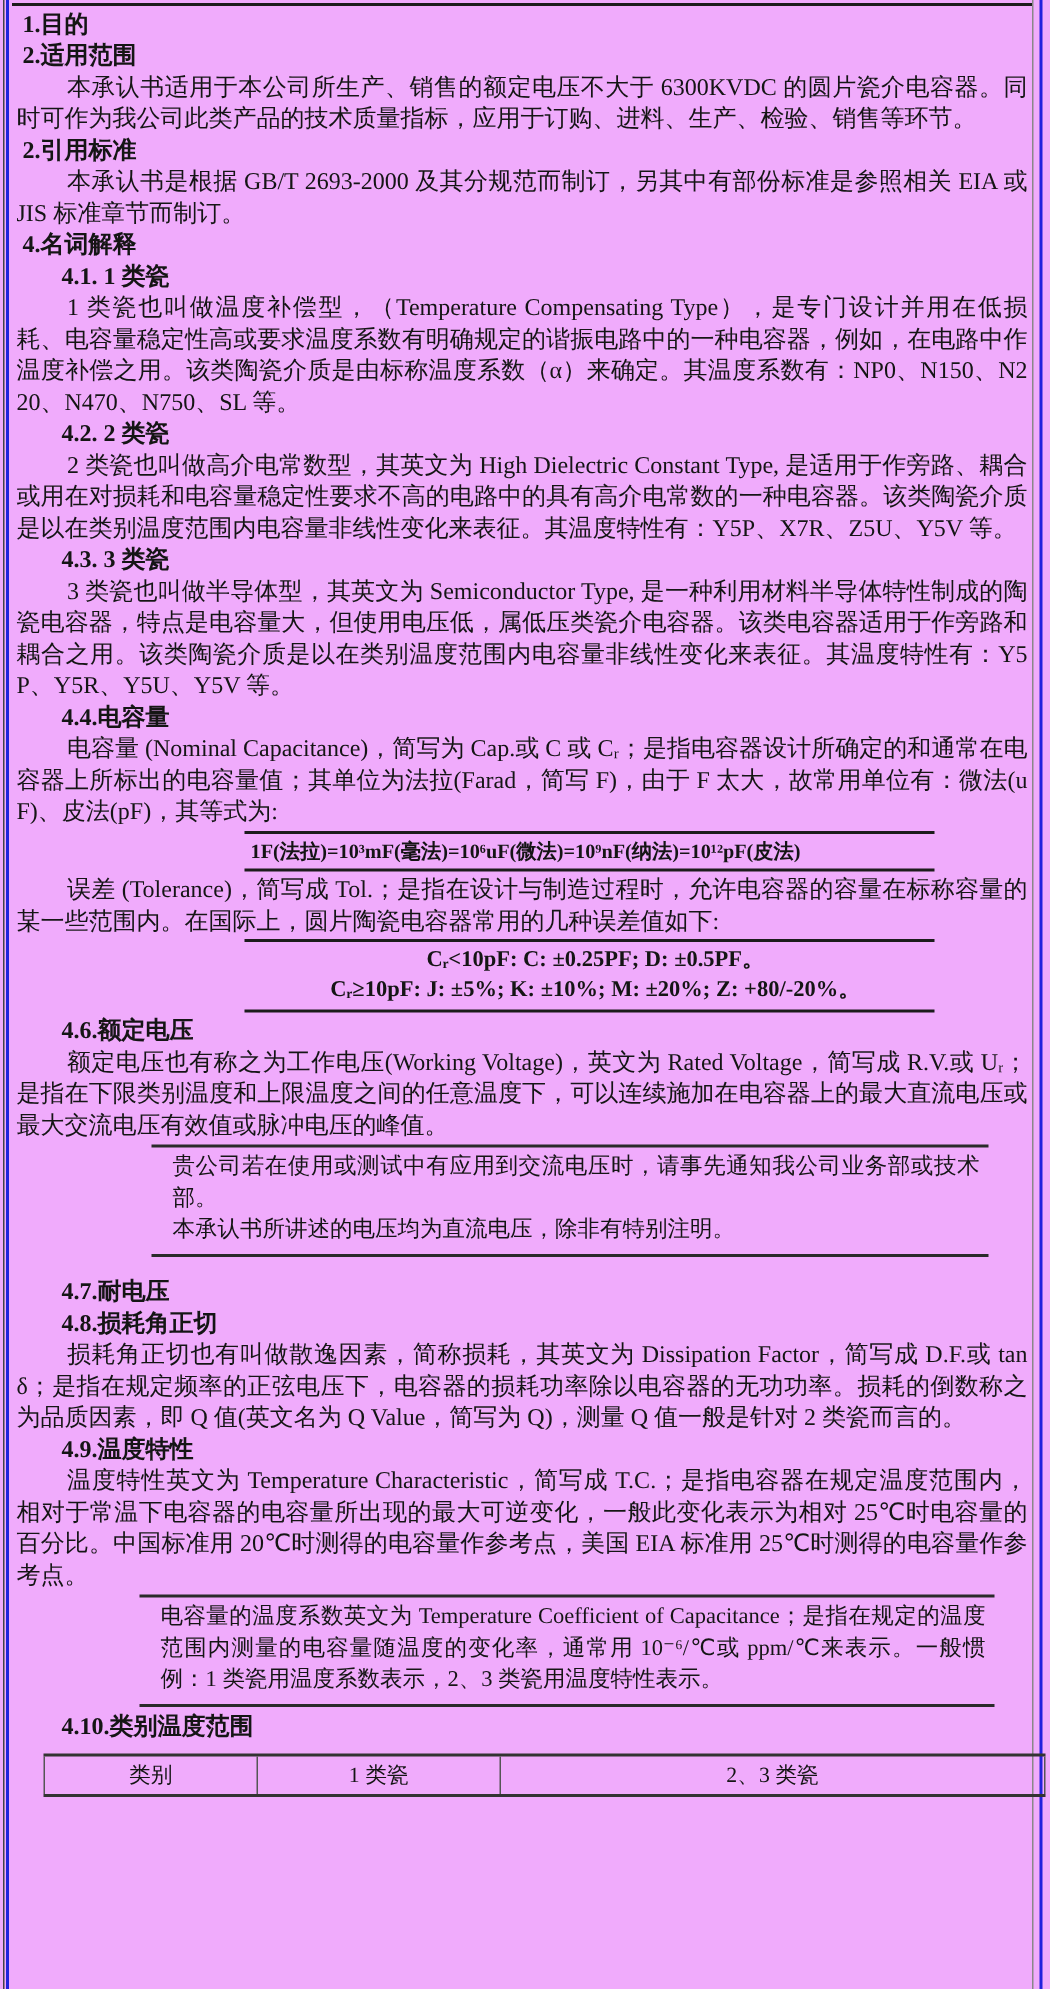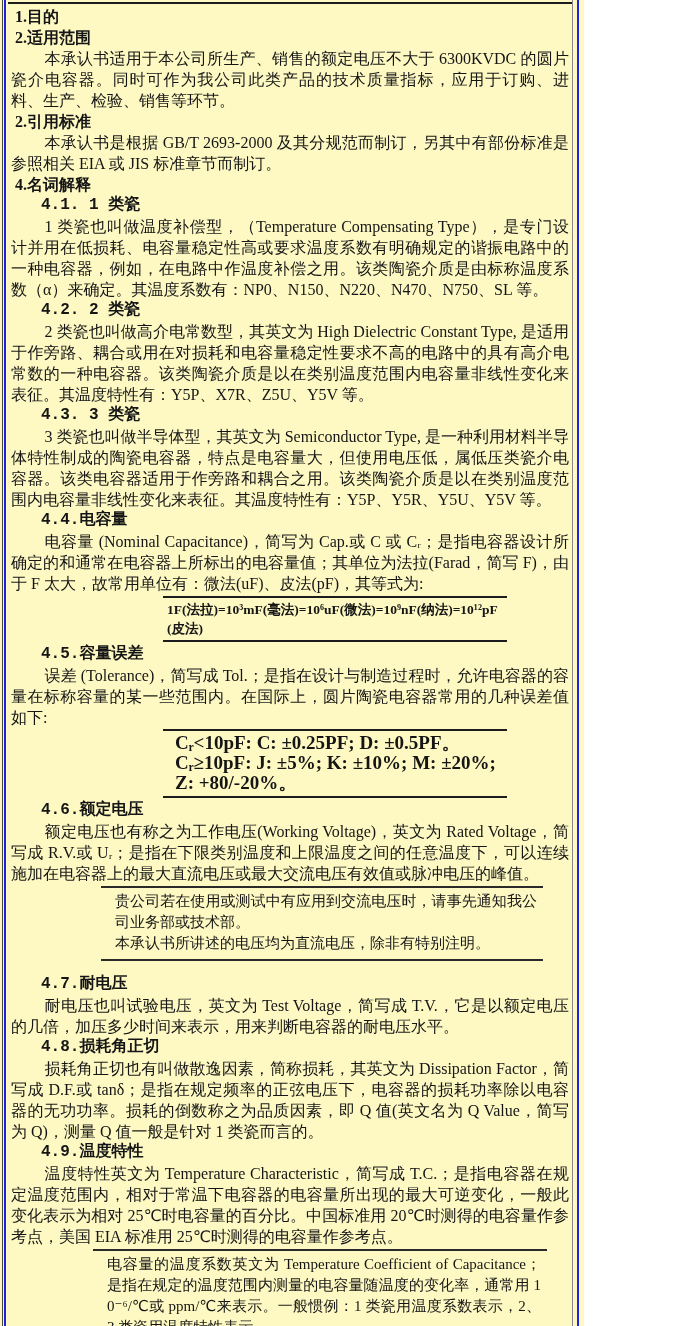--- a/index.html
+++ b/index.html
@@ -1,43 +1,43 @@
 <!DOCTYPE html>
 <html><head>
 <meta charset="utf-8">
 <style>
   html,body{margin:0;padding:0;background:#ffffff;}
   .page{
-    position:relative;width:584px;height:1326px;background:#fef9c3;overflow:hidden;
+    position:relative;width:700px;height:1326px;background:#f0abfc;overflow:hidden;
     font-family:"Liberation Serif","DejaVu Sans",serif;color:#151515;
   }
   
   .edge-dark-left{position:absolute;left:2px;top:0;bottom:0;width:1px;background:#444;}
   .edge-blue-left{position:absolute;left:4px;top:0;bottom:0;width:2px;background:#2222dd;}
   .edge-dark-right{position:absolute;right:11px;top:0;bottom:0;width:1px;background:#888;}
   .edge-blue-right{position:absolute;right:5px;top:0;bottom:0;width:2px;background:#2222dd;}
   .topline{position:absolute;left:8px;right:12px;top:2px;height:2px;background:#1c1c1c;}
 
   .content{
     position:absolute;left:11px;right:15px;top:6px;
     font-size:16px;line-height:21px;text-align:justify;word-break:break-all;
   }
   .h1{font-weight:bold;margin:0 0 0 4px;}
-  .h2{font-weight:bold;margin:0 0 0 30px;font-family:Liberation Mono, monospace;}
+  .h2{font-weight:bold;margin:0 0 0 30px;}
   .h-gap{margin-top:13px;}
   p.body{margin:0;text-indent:2.1em;}
 
   .formula-box{
     margin:2px 62px 2px 152px;border-top:2px solid #1c1c1c;border-bottom:2px solid #1c1c1c;
     padding:2px 4px;text-align:left;font-weight:bold;font-size:13.5px;line-height:19px;
     font-family:"Liberation Serif","DejaVu Sans",serif;
   }
   .tol-box{
     margin:1px 62px 2px 152px;border-top:2px solid #1c1c1c;border-bottom:2px solid #1c1c1c;
-    padding:2px 4px 3px 12px;font-weight:bold;font-size:19px;line-height:20px;text-align:left;
+    padding:2px 4px 3px 12px;font-weight:bold;font-size:15px;line-height:20px;text-align:center;
   }
   .note-box{
     margin:2px 26px 3px 90px;border-top:2px solid #2a2a2a;border-bottom:2px solid #2a2a2a;
     padding:3px 6px 5px 14px;font-size:15px;line-height:21px;text-align:justify;
   }
   .note-box.wide{margin-left:82px;margin-right:22px;}
 
   table.temp-table{
     width:668px;margin:7px 0 0 18px;border-collapse:collapse;
     font-size:14.5px;text-align:center;table-layout:fixed;
@@ -75,39 +75,37 @@
     <div class="h2">4.2. 2 类瓷</div>
     <p class="body">2 类瓷也叫做高介电常数型，其英文为 High Dielectric Constant Type, 是适用于作旁路、耦合或用在对损耗和电容量稳定性要求不高的电路中的具有高介电常数的一种电容器。该类陶瓷介质是以在类别温度范围内电容量非线性变化来表征。其温度特性有：Y5P、X7R、Z5U、Y5V 等。</p>
 
     <div class="h2">4.3. 3 类瓷</div>
     <p class="body">3 类瓷也叫做半导体型，其英文为 Semiconductor Type, 是一种利用材料半导体特性制成的陶瓷电容器，特点是电容量大，但使用电压低，属低压类瓷介电容器。该类电容器适用于作旁路和耦合之用。该类陶瓷介质是以在类别温度范围内电容量非线性变化来表征。其温度特性有：Y5P、Y5R、Y5U、Y5V 等。</p>
 
     <div class="h2">4.4.电容量</div>
     <p class="body">电容量 (Nominal Capacitance)，简写为 Cap.或 C 或 Cᵣ；是指电容器设计所确定的和通常在电容器上所标出的电容量值；其单位为法拉(Farad，简写 F)，由于 F 太大，故常用单位有：微法(uF)、皮法(pF)，其等式为:</p>
     <div class="formula-box">1F(法拉)=10³mF(毫法)=10⁶uF(微法)=10⁹nF(纳法)=10¹²pF(皮法)</div>
 
-    <div class="h2">4.5.容量误差</div>
     <p class="body">误差 (Tolerance)，简写成 Tol.；是指在设计与制造过程时，允许电容器的容量在标称容量的某一些范围内。在国际上，圆片陶瓷电容器常用的几种误差值如下:</p>
     <div class="tol-box">
       <div>Cᵣ&lt;10pF:  C:  ±0.25PF;  D:  ±0.5PF。</div>
       <div>Cᵣ≥10pF:  J:  ±5%;  K:  ±10%;  M:  ±20%;  Z:  +80/-20%。</div>
     </div>
 
     <div class="h2">4.6.额定电压</div>
     <p class="body">额定电压也有称之为工作电压(Working Voltage)，英文为 Rated Voltage，简写成 R.V.或 Uᵣ；是指在下限类别温度和上限温度之间的任意温度下，可以连续施加在电容器上的最大直流电压或最大交流电压有效值或脉冲电压的峰值。</p>
     <div class="note-box">
       <div>贵公司若在使用或测试中有应用到交流电压时，请事先通知我公司业务部或技术部。</div>
       <div>本承认书所讲述的电压均为直流电压，除非有特别注明。</div>
     </div>
 
     <div class="h2 h-gap">4.7.耐电压</div>
-    <p class="body">耐电压也叫试验电压，英文为 Test Voltage，简写成 T.V.，它是以额定电压的几倍，加压多少时间来表示，用来判断电容器的耐电压水平。</p>
 
     <div class="h2">4.8.损耗角正切</div>
-    <p class="body">损耗角正切也有叫做散逸因素，简称损耗，其英文为 Dissipation Factor，简写成 D.F.或 tanδ；是指在规定频率的正弦电压下，电容器的损耗功率除以电容器的无功功率。损耗的倒数称之为品质因素，即 Q 值(英文名为 Q Value，简写为 Q)，测量 Q 值一般是针对 1 类瓷而言的。</p>
+    <p class="body">损耗角正切也有叫做散逸因素，简称损耗，其英文为 Dissipation Factor，简写成 D.F.或 tanδ；是指在规定频率的正弦电压下，电容器的损耗功率除以电容器的无功功率。损耗的倒数称之为品质因素，即 Q 值(英文名为 Q Value，简写为 Q)，测量 Q 值一般是针对 2 类瓷而言的。</p>
 
     <div class="h2">4.9.温度特性</div>
     <p class="body">温度特性英文为 Temperature Characteristic，简写成 T.C.；是指电容器在规定温度范围内，相对于常温下电容器的电容量所出现的最大可逆变化，一般此变化表示为相对 25℃时电容量的百分比。中国标准用 20℃时测得的电容量作参考点，美国 EIA 标准用 25℃时测得的电容量作参考点。</p>
     <div class="note-box wide">电容量的温度系数英文为 Temperature Coefficient of Capacitance；是指在规定的温度范围内测量的电容量随温度的变化率，通常用 10⁻⁶/℃或 ppm/℃来表示。一般惯例：1 类瓷用温度系数表示，2、3 类瓷用温度特性表示。</div>
 
     <div class="h2">4.10.类别温度范围</div>
 
     <table class="temp-table">
       <colgroup>
           <col style="width:142px">

